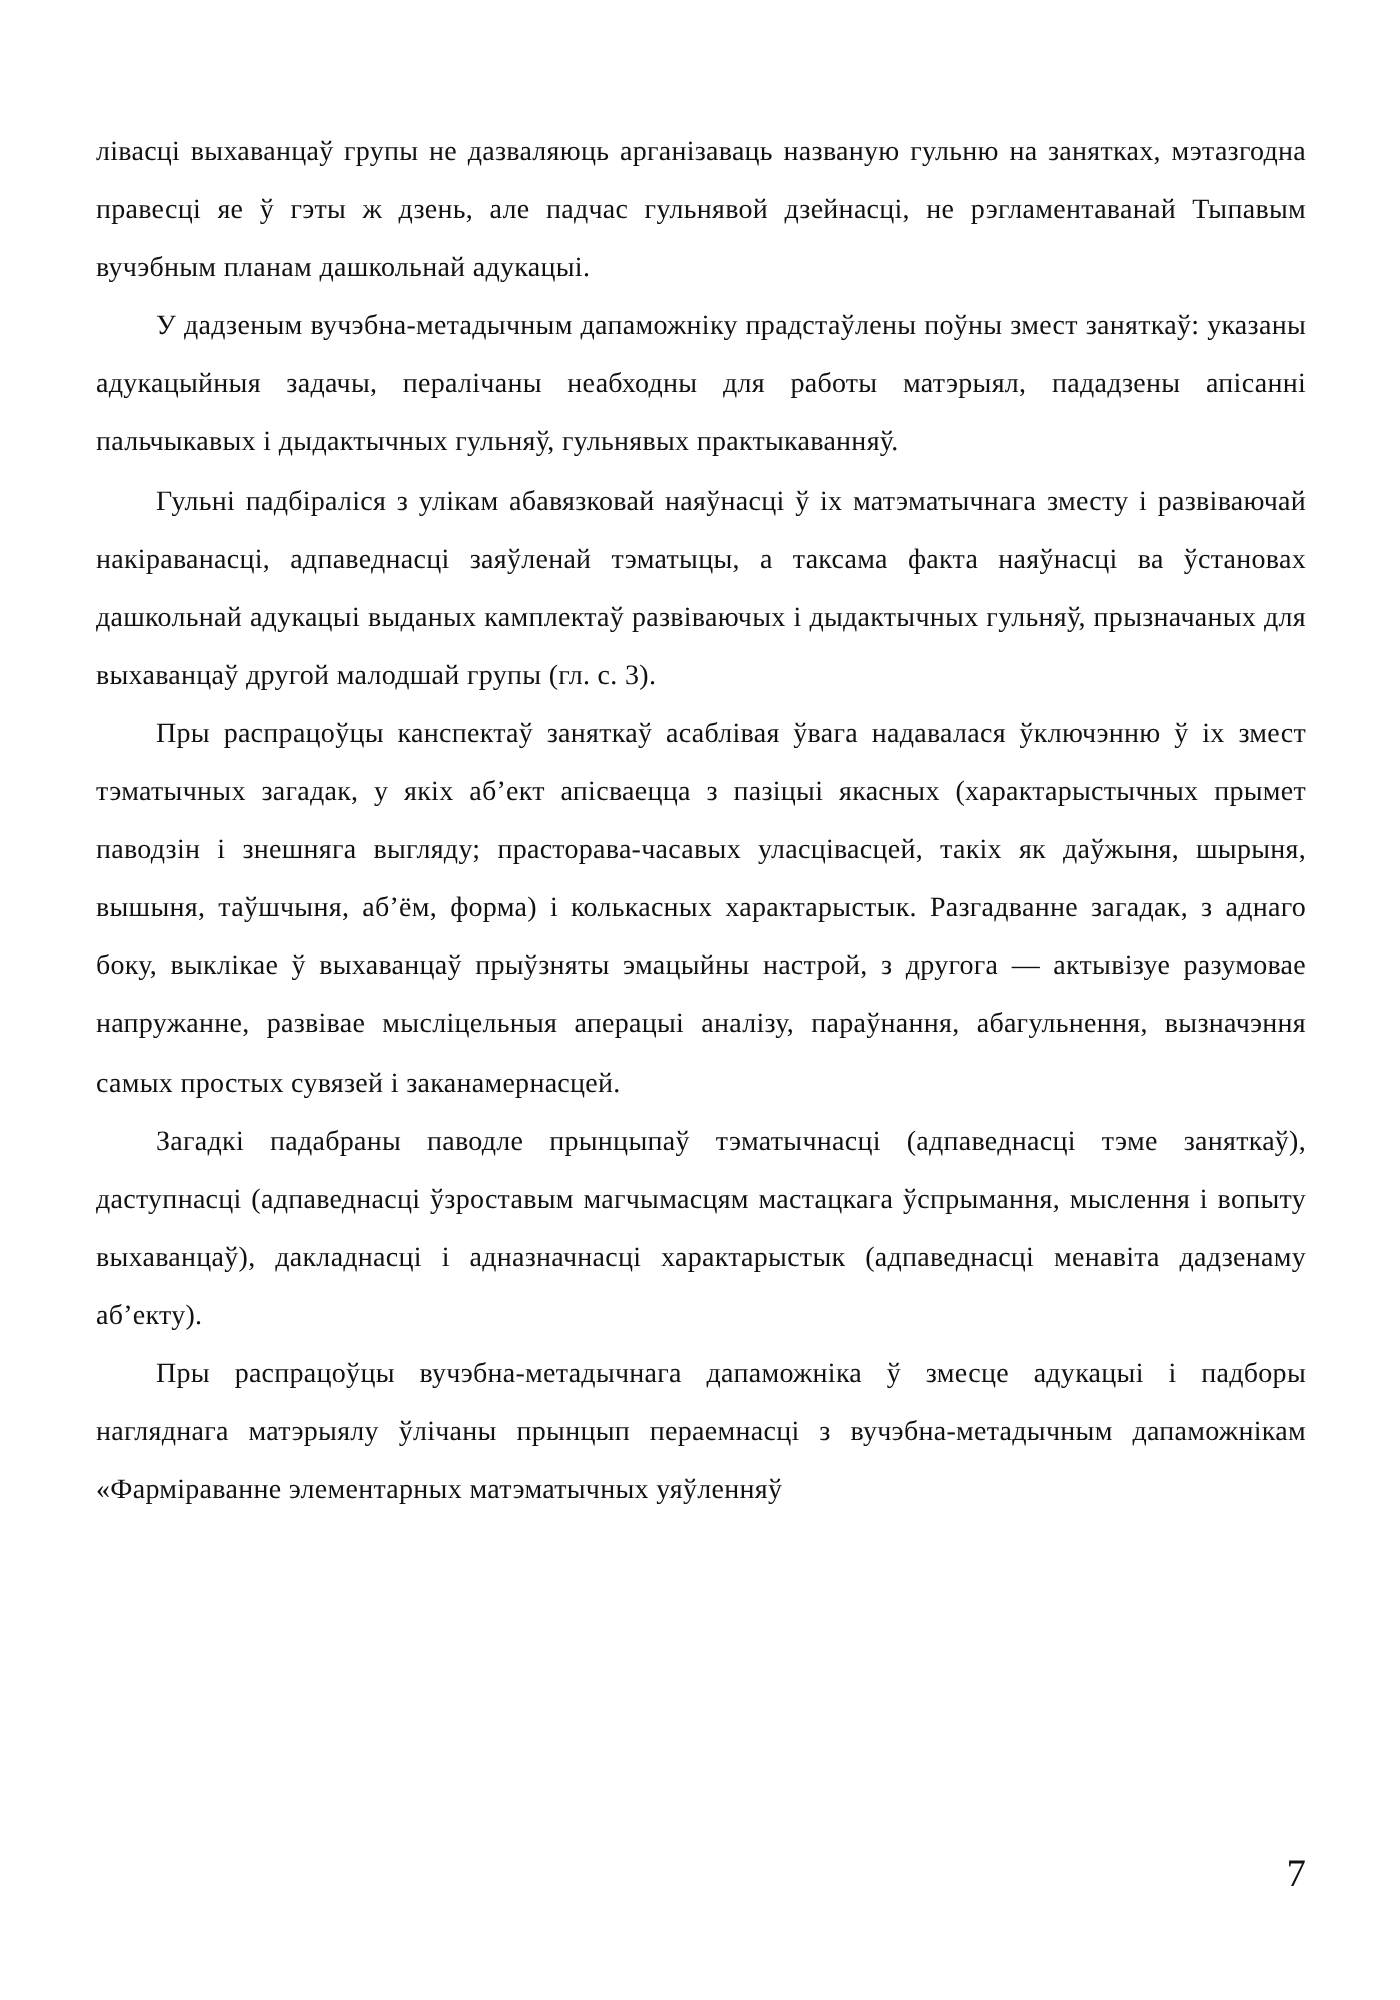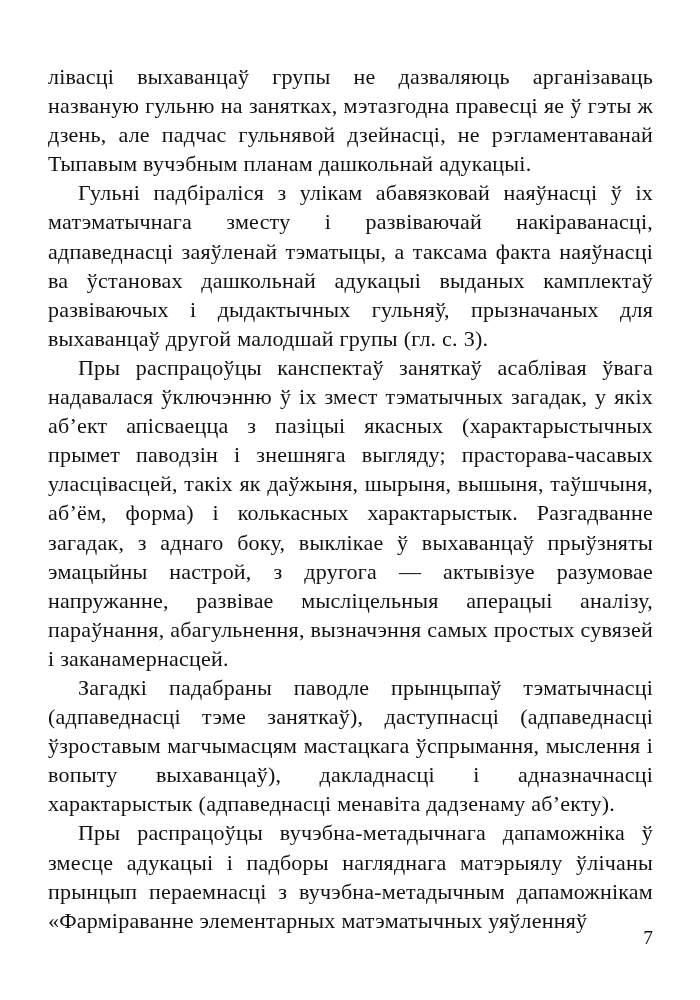--- a/index.html
+++ b/index.html
@@ -29,21 +29,21 @@
   .text-block {
     position: absolute;
     left: 48px;
     top: 62px;
     width: 605px;
   }
 
   p.para {
     margin: 0;
     padding: 0;
-    font-size: 22px;
+    font-size: 14px;
     line-height: 29.1px;
     text-align: justify;
     text-justify: inter-word;
     text-indent: 30px;
     letter-spacing: 0.01em;
     word-spacing: 0.005em;
     hyphens: manual;
   }
 
   p.para.cont {
@@ -62,20 +62,21 @@
 </style>
 </head>
 <body>
 
 <div class="page">
 
   <div class="text-block">
 
     <p class="para cont">лівасці выхаванцаў групы не дазваляюць арганізаваць названую гульню на занятках, мэтазгодна правесці яе ў гэты ж дзень, але падчас гульнявой дзейнасці, не рэгламентаванай Тыпавым вучэбным планам дашкольнай адукацыі.</p>
 
+    <p class="para">У дадзеным вучэбна-метадычным дапаможніку прадстаўлены поўны змест заняткаў: указаны адукацыйныя задачы, пералічаны неабходны для работы матэрыял, пададзены апісанні пальчыкавых і дыдактычных гульняў, гульнявых практыкаванняў.</p>
 
     <p class="para">Гульні падбіраліся з улікам абавязковай наяўнасці ў іх матэматычнага зместу і развіваючай накіраванасці, адпаведнасці заяўленай тэматыцы, а таксама факта наяўнасці ва ўстановах дашкольнай адукацыі выданых камплектаў развіваючых і дыдактычных гульняў, прызначаных для выхаванцаў другой малодшай групы (гл. с. 3).</p>
 
     <p class="para">Пры распрацоўцы канспектаў заняткаў асаблівая ўвага надавалася ўключэнню ў іх змест тэматычных загадак, у якіх аб’ект апісваецца з пазіцыі якасных (характарыстычных прымет паводзін і знешняга выгляду; прасторава-часавых уласцівасцей, такіх як даўжыня, шырыня, вышыня, таўшчыня, аб’ём, форма) і колькасных характарыстык. Разгадванне загадак, з аднаго боку, выклікае ў выхаванцаў прыўзняты эмацыйны настрой, з другога — актывізуе разумовае напружанне, развівае мысліцельныя аперацыі аналізу, параўнання, абагульнення, вызначэння самых простых сувязей і заканамернасцей.</p>
 
     <p class="para">Загадкі падабраны паводле прынцыпаў тэматычнасці (адпаведнасці тэме заняткаў), даступнасці (адпаведнасці ўзроставым магчымасцям мастацкага ўспрымання, мыслення і вопыту выхаванцаў), дакладнасці і адназначнасці характарыстык (адпаведнасці менавіта дадзенаму аб’екту).</p>
 
     <p class="para">Пры распрацоўцы вучэбна-метадычнага дапаможніка ў змесце адукацыі і падборы нагляднага матэрыялу ўлічаны прынцып пераемнасці з вучэбна-метадычным дапаможнікам «Фарміраванне элементарных матэматычных уяўленняў</p>
 
   </div>

